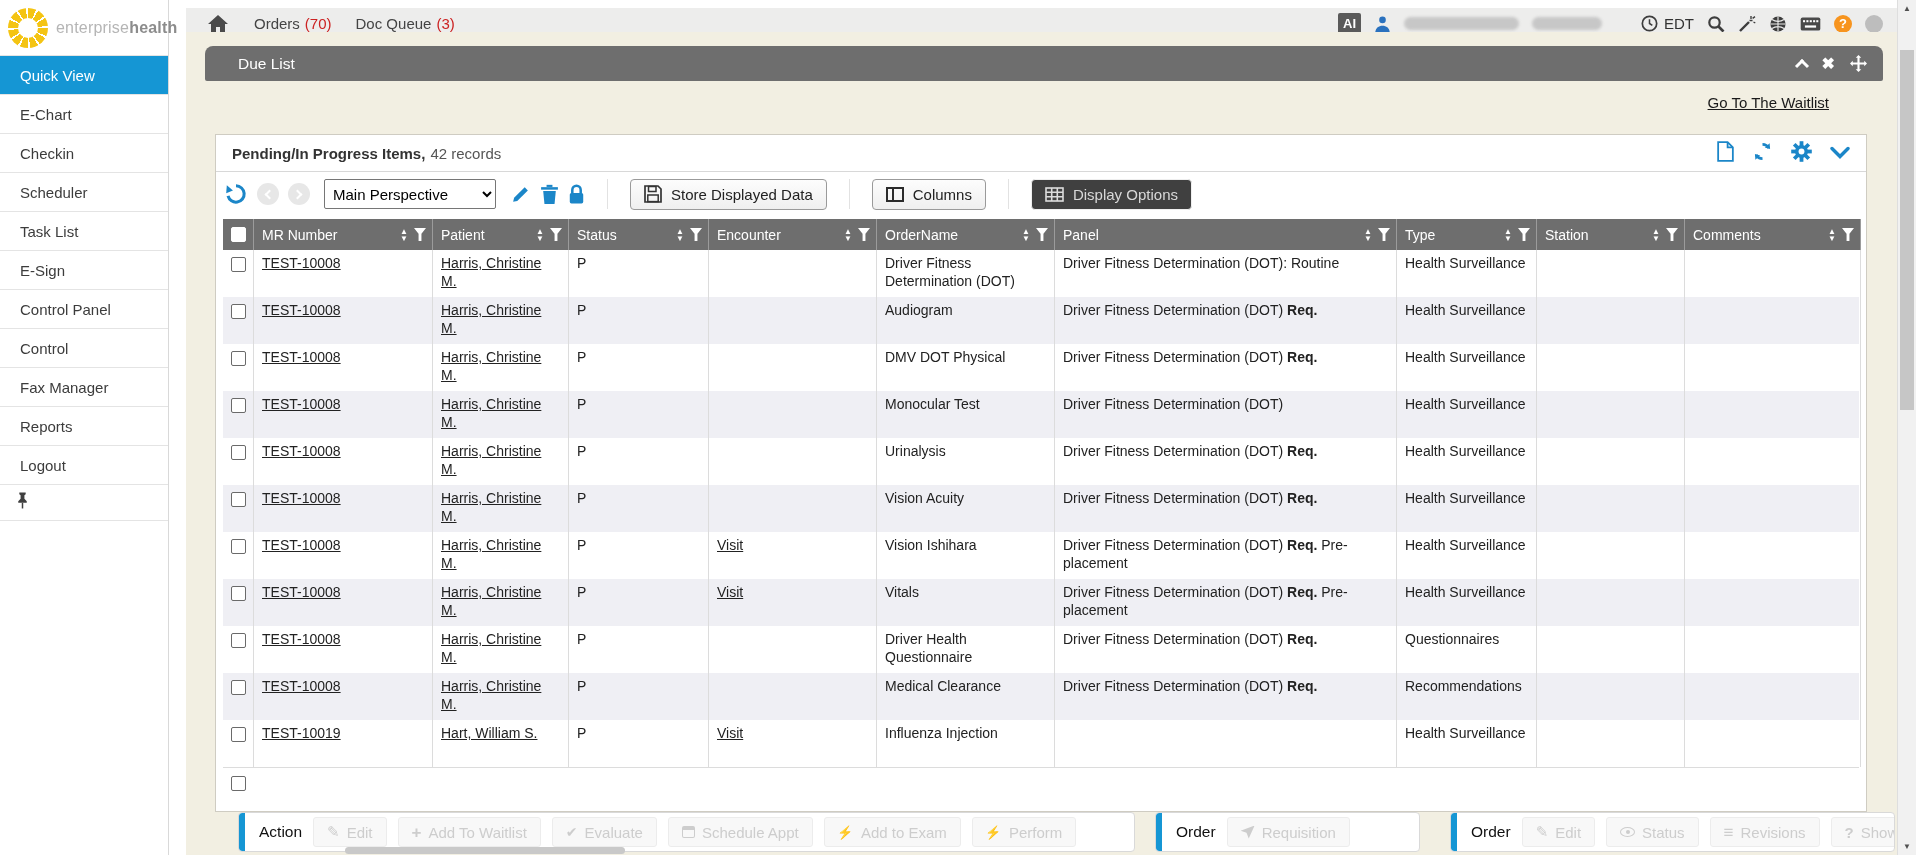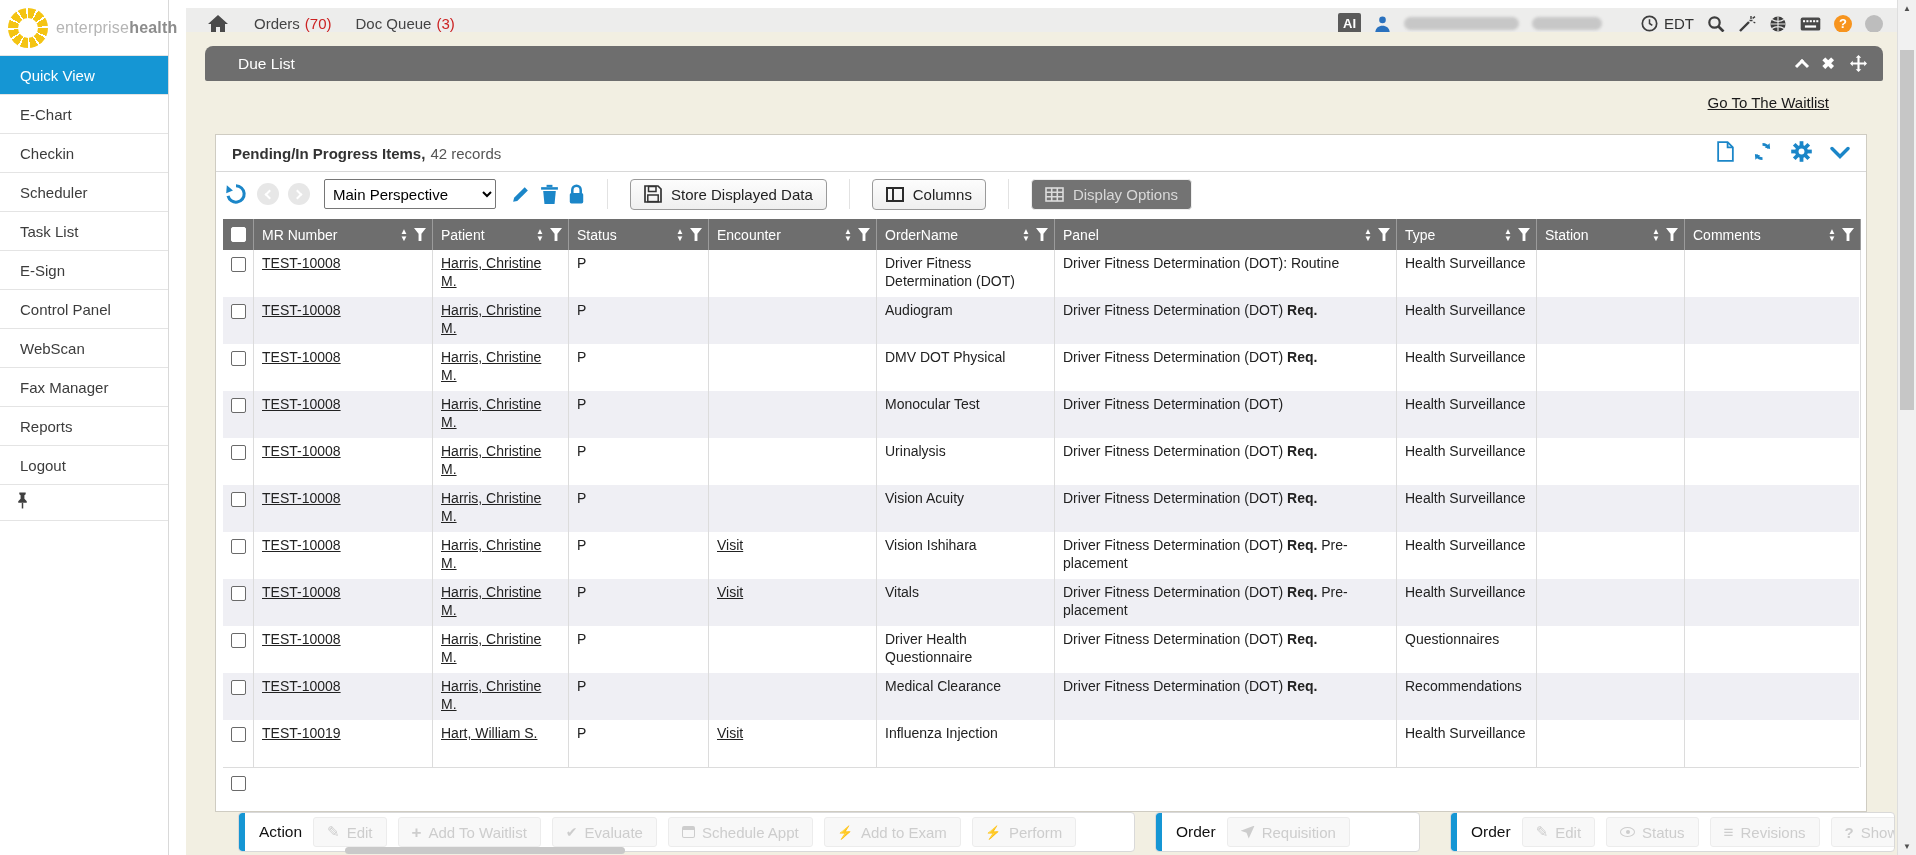--- a/index.html
+++ b/index.html
@@ -49,21 +49,21 @@
   .toolbar{height:44px;display:flex;align-items:center;padding:0 8px;gap:9px;}
   .undo{cursor:pointer;display:flex;}
   .navbtn{width:22px;height:22px;border-radius:50%;background:#E7E7E7;display:flex;align-items:center;justify-content:center;flex:0 0 auto;}
   .navbtn i{display:block;width:7px;height:7px;border-left:2.5px solid #fff;border-bottom:2.5px solid #fff;}
   .navbtn.back i{transform:rotate(45deg);margin-left:3px;}
   .navbtn.fwd i{transform:rotate(225deg);margin-right:3px;}
   select.persp{height:30px;width:172px;font-size:15px;font-family:inherit;border:1px solid #767676;border-radius:2px;background:#fff;padding:0 4px;margin:0 5px;}
   .tico{display:flex;cursor:pointer;}
   .tsep{width:1px;height:30px;background:#E2E2E2;margin:0 13px;flex:0 0 auto;}
   .gbtn{height:31px;display:flex;align-items:center;gap:9px;padding:0 13px;background:linear-gradient(#FDFDFD,#EFEFEF);border:1px solid #9A9A9A;border-radius:4px;font-size:15px;color:#222;cursor:pointer;white-space:nowrap;}
-  .gbtn.disabled{background:#737373;border-color:#EFEFEF;color:#D8D8D8;cursor:default;}
+  .gbtn.disabled{background:#404040;border-color:#EFEFEF;color:#D8D8D8;cursor:default;}
 
   
   .tablewrap{margin:3px 7px 0 7px;}
   .thead{display:flex;height:31px;}
   .th{background:var(--gray);color:#fff;display:flex;align-items:center;padding:0 6px 0 8px;font-size:14px;border-right:1px solid #9B9B9B;flex:0 0 auto;}
   .th.thcb{justify-content:center;padding:0;}
   .hctrl{margin-left:auto;display:flex;align-items:center;gap:6px;}
   .sorts{display:flex;flex-direction:column;line-height:7px;font-size:8px;color:#fff;cursor:pointer;letter-spacing:0;}
   .funnel{width:12px;height:13px;background:#fff;clip-path:polygon(0 0,100% 0,62% 45%,62% 100%,38% 100%,38% 45%);cursor:pointer;}
   .cb{width:15px;height:15px;background:#fff;border:1.5px solid #6A6A6A;border-radius:2px;cursor:pointer;flex:0 0 auto;}
@@ -115,21 +115,21 @@
     <div class="logo-text"><span>enterprise</span><b>health</b></div>
   </div>
   <nav id="side-nav">
       <div class="side-item active">Quick View</div>
       <div class="side-item">E-Chart</div>
       <div class="side-item">Checkin</div>
       <div class="side-item">Scheduler</div>
       <div class="side-item">Task List</div>
       <div class="side-item">E-Sign</div>
       <div class="side-item">Control Panel</div>
-      <div class="side-item">WebScan</div>
+      <div class="side-item">Control</div>
       <div class="side-item">Fax Manager</div>
       <div class="side-item">Reports</div>
       <div class="side-item">Logout</div>
     </nav>
   <div class="pin-row">
     <span><svg width="13" height="17" viewBox="0 0 12 16">
           <path d="M3 .5h6V2L7.8 3v3.4L10 8.6v1.6H2V8.6l2.2-2.2V3L3 2Z" fill="#3F3F3F"></path>
           <rect x="5.3" y="10.2" width="1.4" height="5.3" fill="#3F3F3F"></rect>
         </svg></span>
   </div>

